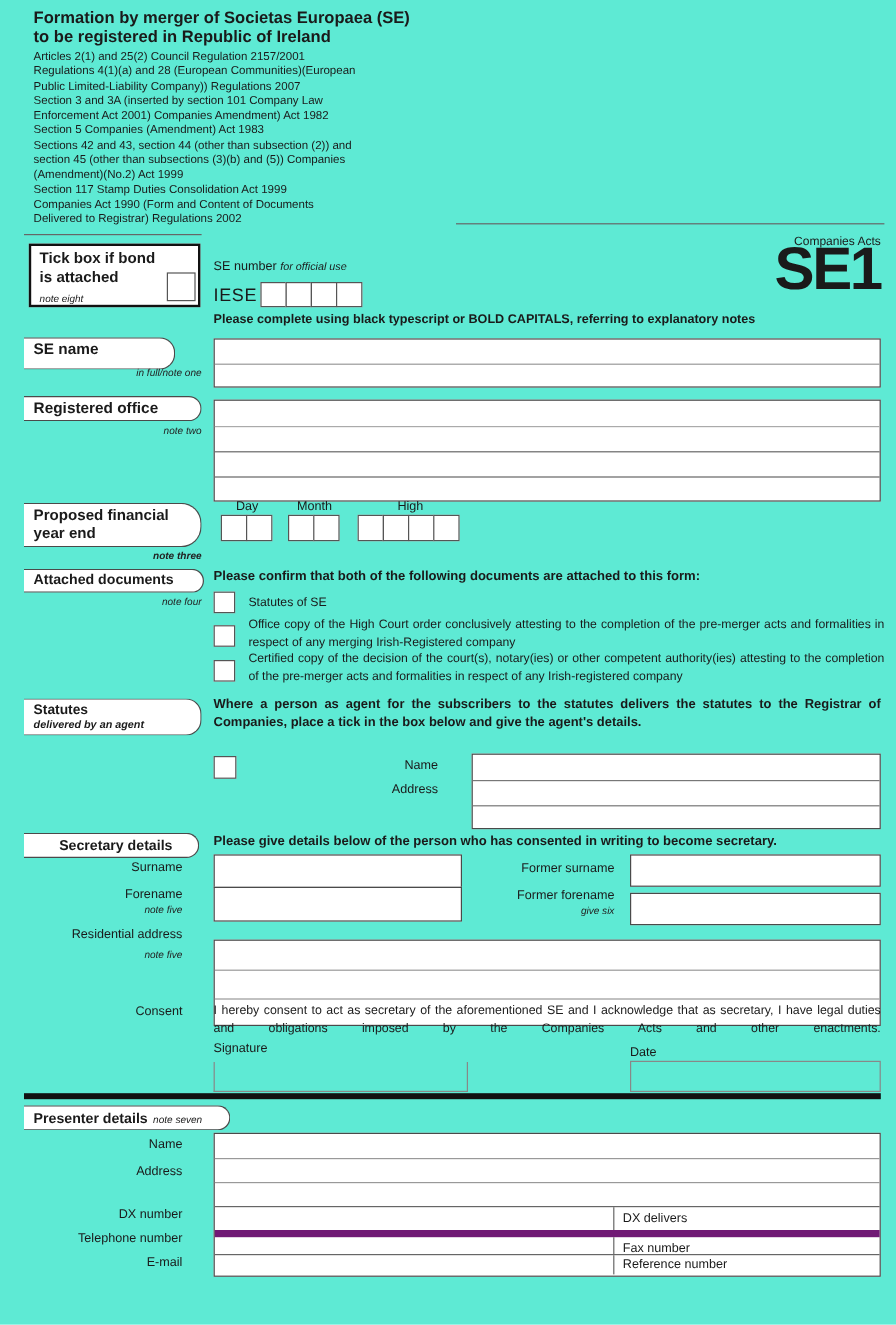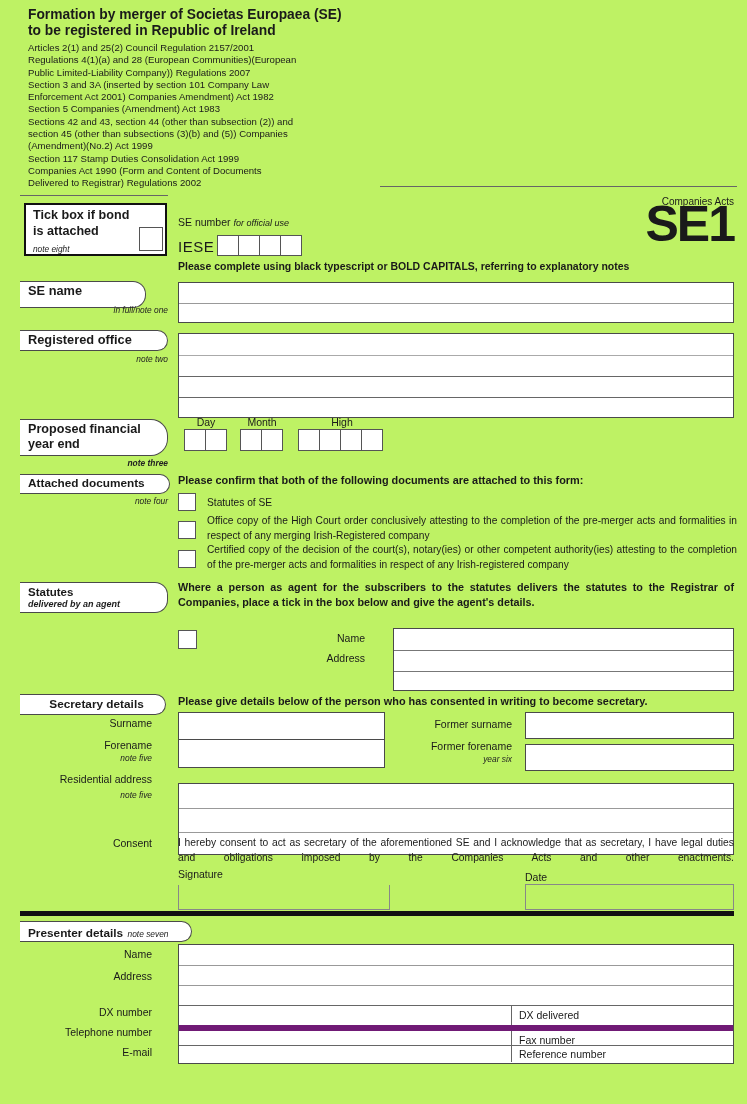--- a/index.html
+++ b/index.html
@@ -1,16 +1,16 @@
 <!DOCTYPE html>
 <html><head>
 <meta charset="utf-8">
 <style>
   html,body{margin:0;padding:0;background:#fff;}
-  #page{position:relative;width:747px;height:1104px;background:#bef264;
+  #page{position:relative;width:747px;height:1104px;background:#5eead4;
         font-family:"Liberation Sans","DejaVu Sans",sans-serif;color:#1a1a1a;overflow:hidden;}
   .abs{position:absolute;}
   .b{font-weight:bold;}
   .i{font-style:italic;}
   .title{font-size:13.8px;font-weight:bold;line-height:16px;white-space:nowrap;}
   .legal{font-size:9.6px;line-height:12.3px;white-space:nowrap;}
   .pill{border:1.4px solid #4a4a4a;border-left:none;border-radius:0 13px 13px 0;background:#fff;box-sizing:border-box;}
   .pill .t1{font-weight:bold;font-size:12.3px;line-height:18px;padding-left:8px;white-space:nowrap;}
   .note{font-style:italic;font-size:8.4px;text-align:right;color:#222;}
   .lbl{font-size:10.5px;white-space:nowrap;}
@@ -156,21 +156,21 @@
   <div class="abs headtxt" style="left:178px;top:695px;">Please give details below of the person who has consented in writing to become secretary.</div>
 
   <div class="abs rlbl" style="left:20px;top:717px;width:132px;">Surname</div>
   <div class="abs rlbl" style="left:20px;top:739px;width:132px;">Forename</div>
   <div class="abs note" style="left:20px;top:753px;width:132px;">note five</div>
   <div class="abs box" style="left:178px;top:712px;width:207px;height:28px;"></div>
   <div class="abs box" style="left:178px;top:739px;width:207px;height:29px;"></div>
 
   <div class="abs rlbl" style="left:380px;top:718px;width:132px;">Former surname</div>
   <div class="abs rlbl" style="left:380px;top:740px;width:132px;">Former forename</div>
-  <div class="abs note" style="left:380px;top:754px;width:132px;">year six</div>
+  <div class="abs note" style="left:380px;top:754px;width:132px;">give six</div>
   <div class="abs box" style="left:525px;top:712px;width:209px;height:27px;"></div>
   <div class="abs box" style="left:525px;top:744px;width:209px;height:27px;"></div>
 
   <div class="abs rlbl" style="left:20px;top:773px;width:132px;">Residential address</div>
   <div class="abs note" style="left:20px;top:790px;width:132px;">note five</div>
   <div class="abs box" style="left:178px;top:783px;width:556px;height:72px;">
     <div class="irow" style="height:24px;"></div>
     <div class="irow" style="height:24px;border-top:1px solid #999;"></div>
     <div class="irow" style="height:21px;border-top:1px solid #999;"></div>
   </div>
@@ -198,21 +198,21 @@
   <div class="abs rlbl" style="left:20px;top:1026px;width:132px;">Telephone number</div>
   <div class="abs rlbl" style="left:20px;top:1046px;width:132px;">E-mail</div>
 
   <div class="abs box" style="left:178px;top:944px;width:556px;height:120px;">
     <div class="irow" style="height:20px;"></div>
     <div class="irow" style="height:20px;border-top:1px solid #999;"></div>
     <div class="irow" style="height:20px;border-top:1px solid #999;"></div>
     <div class="irow" style="height:20px;border-top:1px solid #666;display:flex;">
       <div style="width:333px;border-right:1px solid #666;box-sizing:border-box;"></div>
       <div style="flex:1;display:flex;">
-        <span class="lbl" style="padding:3px 0 0 7px;">DX delivered</span>
+        <span class="lbl" style="padding:3px 0 0 7px;">DX delivers</span>
       </div>
     </div>
     <div class="irow" style="height:20px;border-top:6px solid #701a75;display:flex;">
       <div style="width:333px;border-right:1px solid #666;box-sizing:border-box;"></div>
       <div style="flex:1;display:flex;">
         <span class="lbl" style="padding:3px 0 0 7px;">Fax number</span>
       </div>
     </div>
     <div class="irow" style="height:17px;border-top:1px solid #666;display:flex;">
       <div style="width:333px;border-right:1px solid #666;box-sizing:border-box;"></div>

